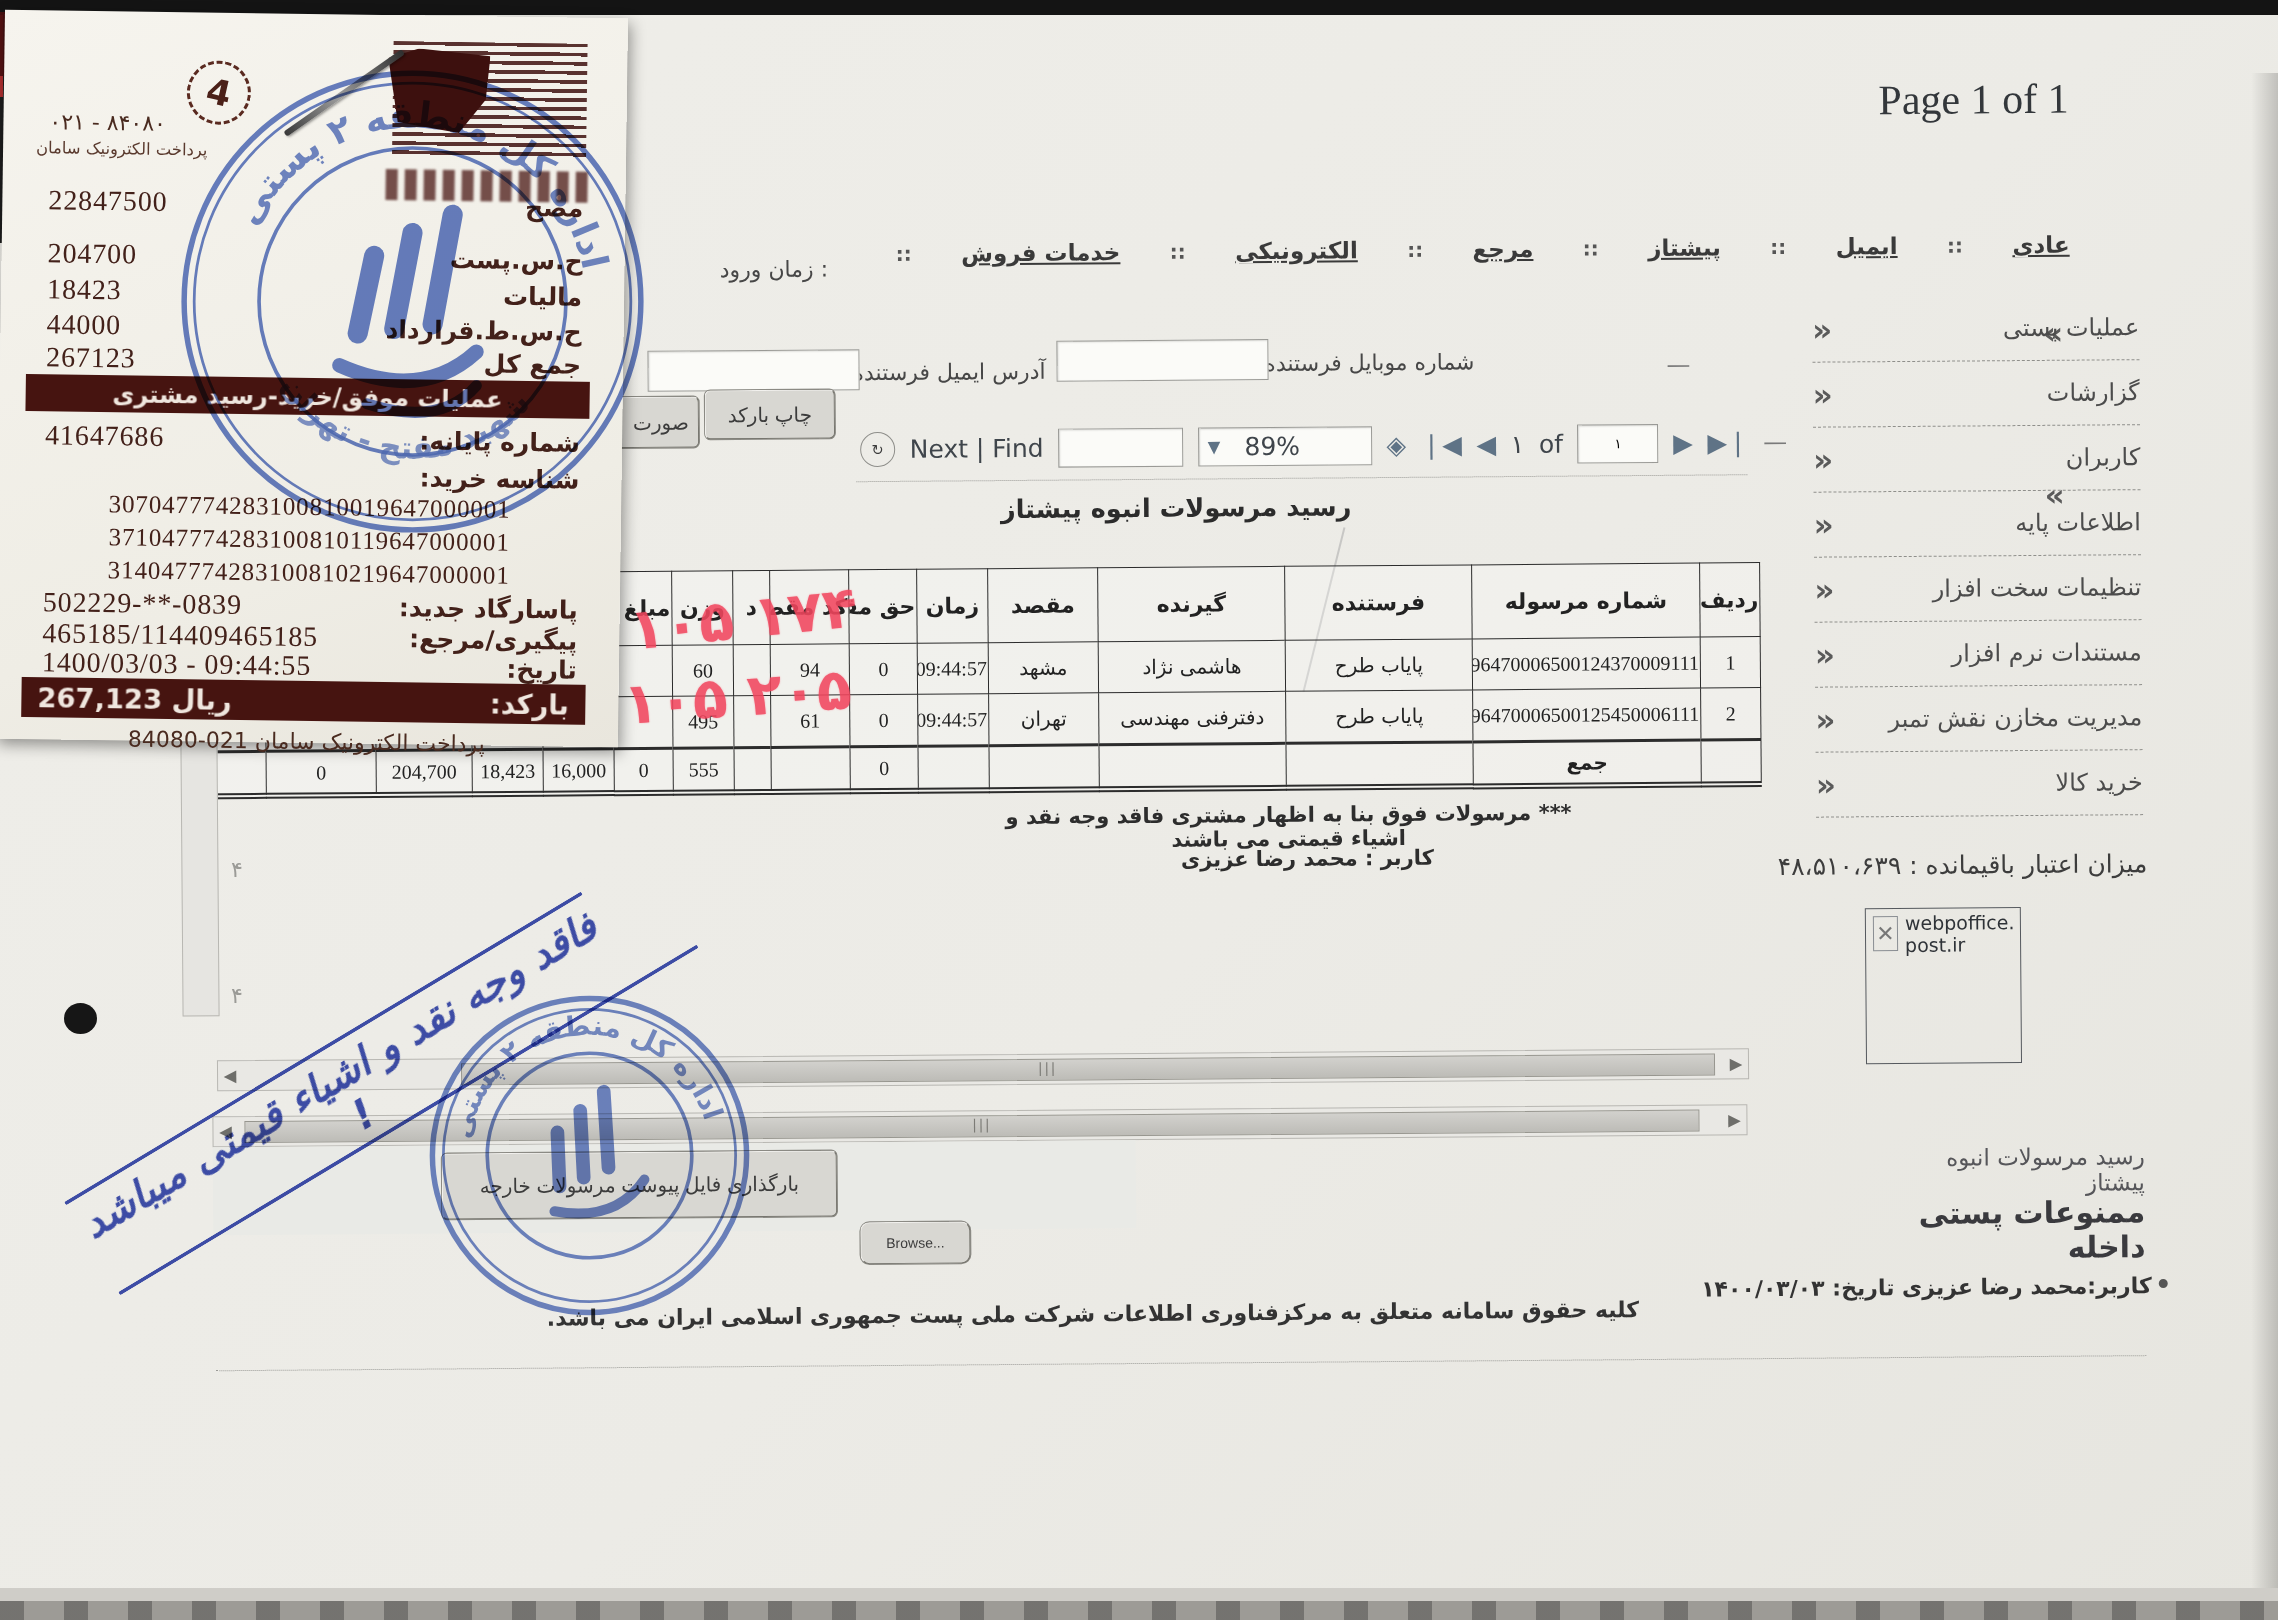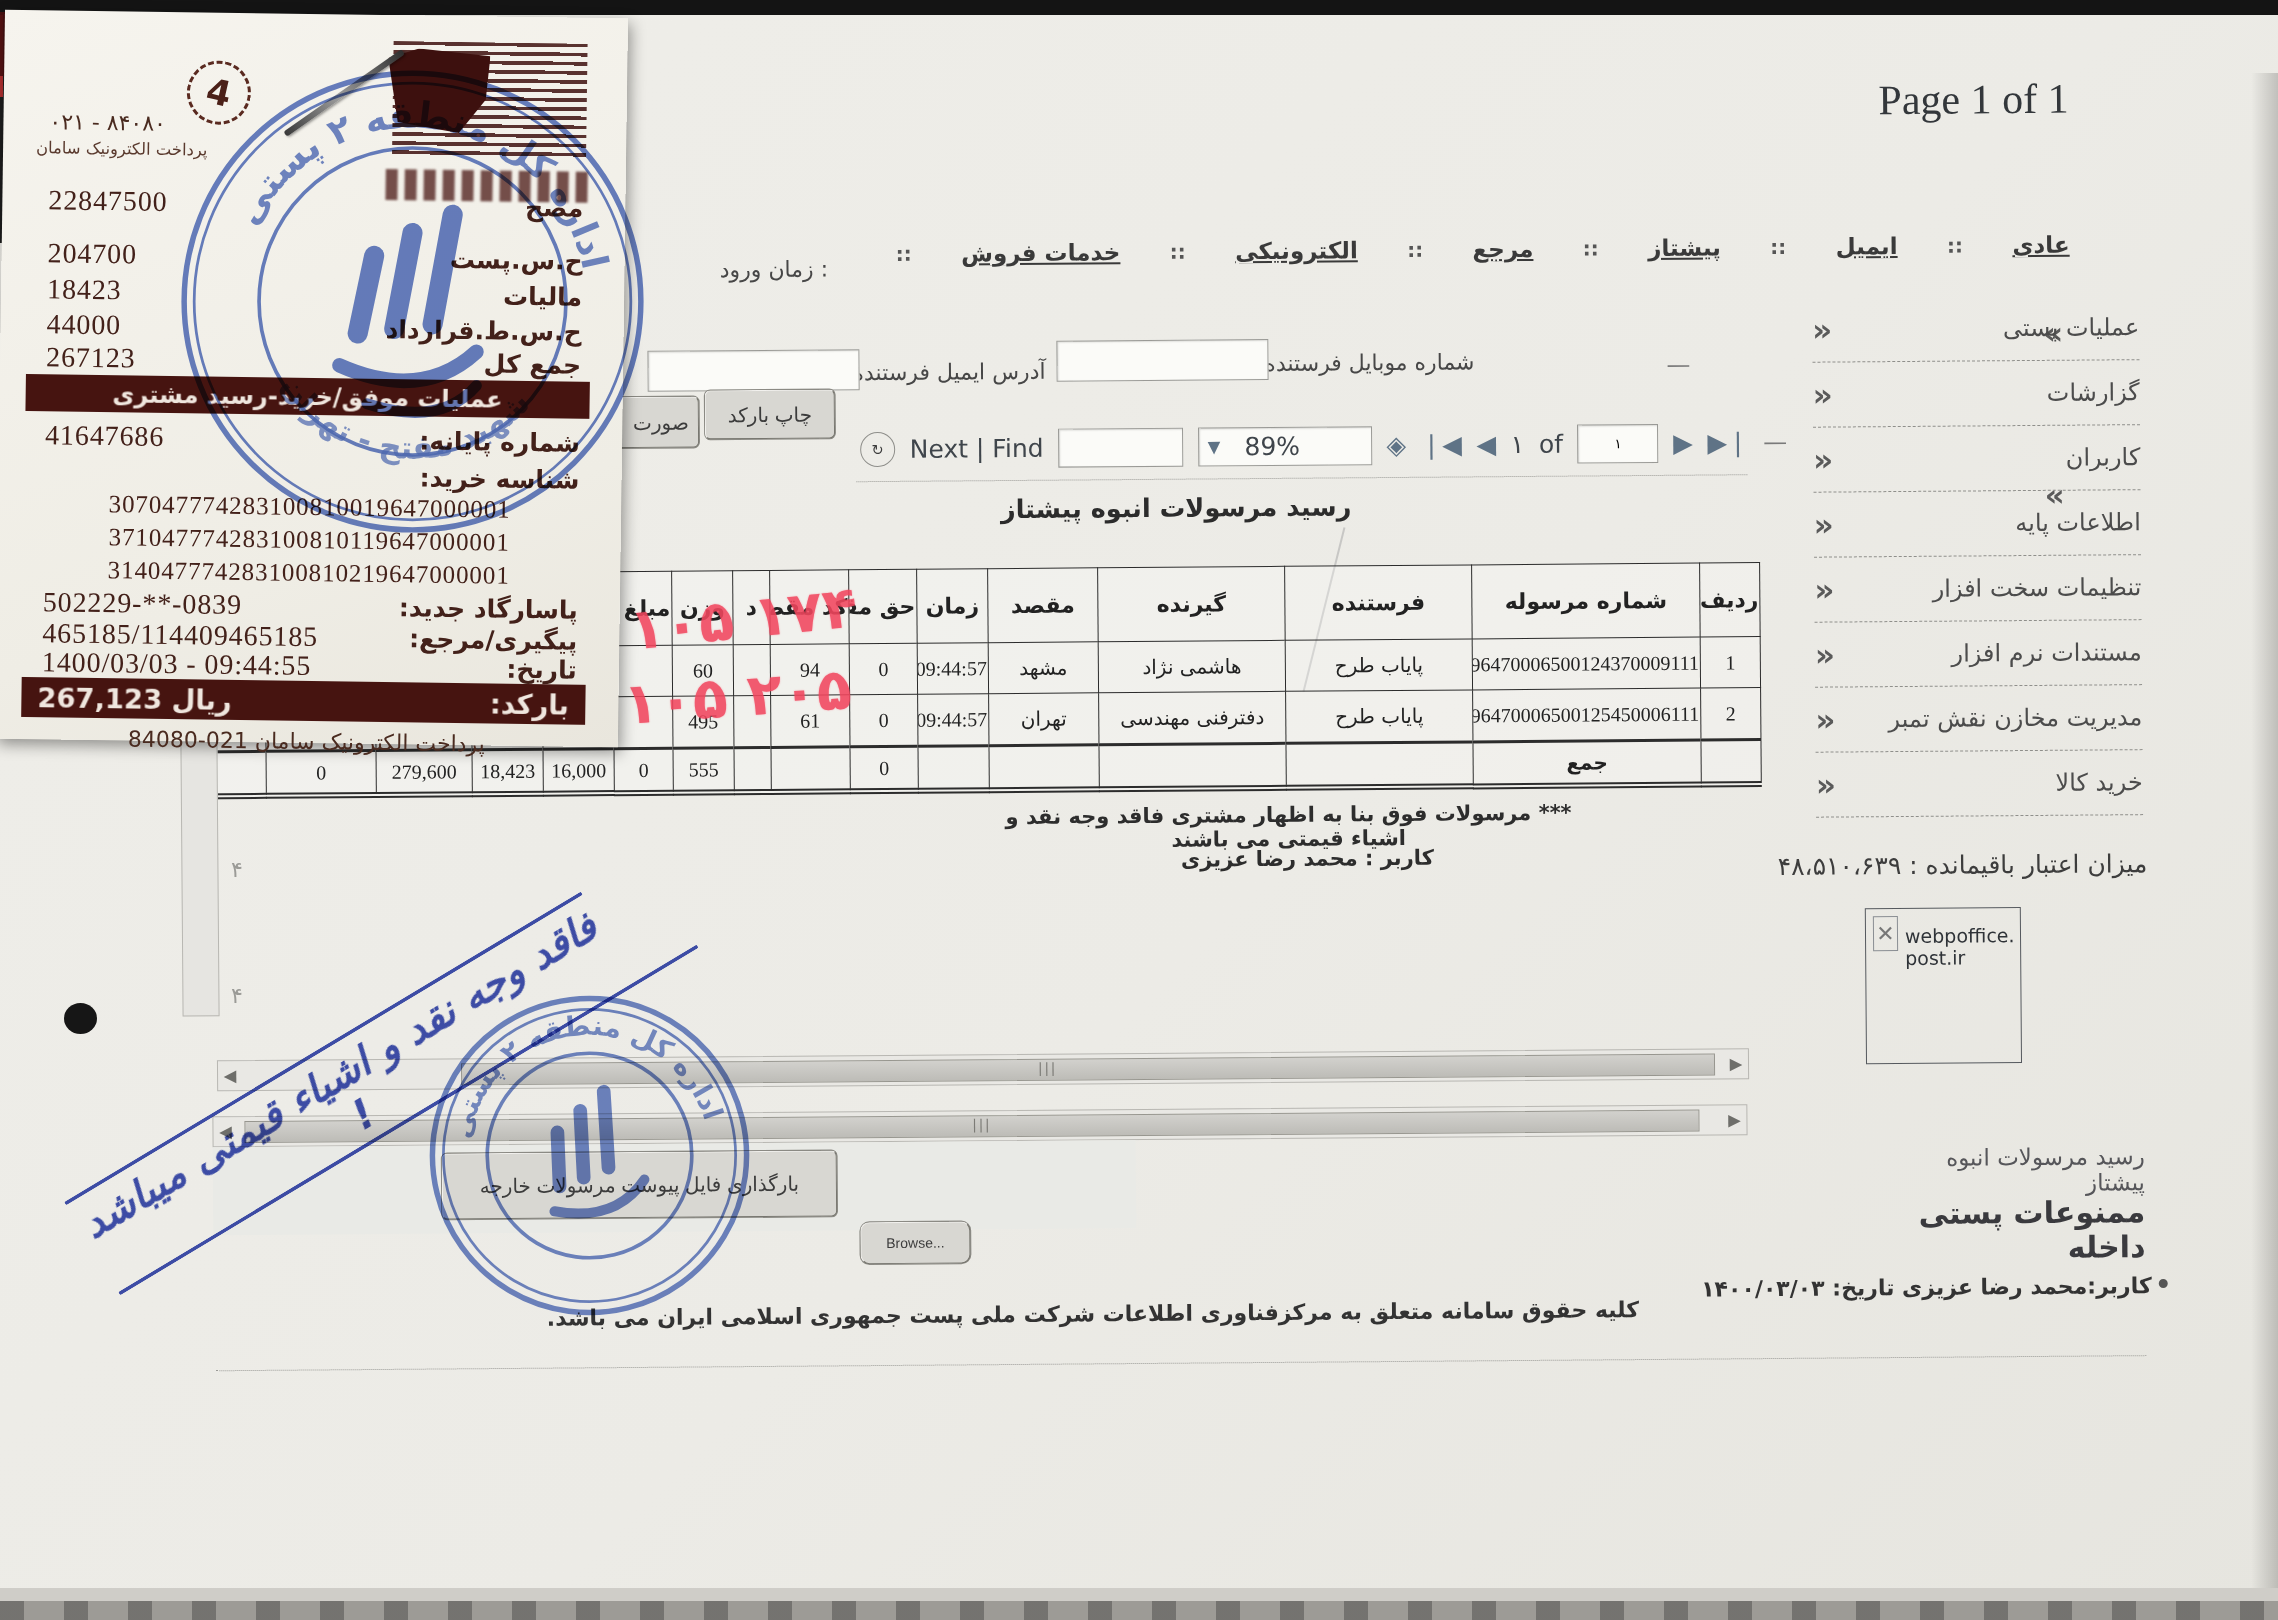--- a/index.html
+++ b/index.html
@@ -245,21 +245,21 @@
           <td></td>
           <td></td>
           <td></td>
           <td class="num">0</td>
           <td></td>
           <td></td>
           <td class="num">555</td>
           <td class="num">0</td>
           <td class="num">16,000</td>
           <td class="num">18,423</td>
-          <td class="num">279,600</td>
+          <td class="num">204,700</td>
           <td class="num">0</td>
           <td></td>
         </tr>
       </tbody>
         </table>
     </div>
 
     <div class="abs note" style="left:1005px;top:804px;width:567px;">*** مرسولات فوق بنا به اظهار مشتری فاقد وجه نقد و اشیاء قیمتی می باشند</div>
     <div class="abs note" style="left:1179px;top:848px;width:256px;">کاربر : محمد رضا عزیزی</div>
 
@@ -296,21 +296,21 @@
         <span class="side-label">خرید کالا</span>
           <span class="chev">«</span>
         </div>
     </div>
 
     <div class="abs credit" style="left:1745px;top:857px;width:402px;">میزان اعتبار باقیمانده : ۴۸،۵۱۰،۶۳۹</div>
 
     <div class="abs imgbox" style="left:1864px;top:914px;width:154px;height:154px;">
       <div style="display:flex;align-items:flex-start;">
         <span class="ic">✕</span>
-        <span class="cap" style="margin-top:17px;">webpoffice.post.ir</span>
+        <span class="cap" style="margin-top:4px;">webpoffice.post.ir</span>
       </div>
     </div>
 
     <div class="abs vsb" style="left:181px;top:678px;width:35px;height:329px;">
       <div class="vthumb">☰</div>
     </div>
 
     <div class="abs hsb" style="left:215px;top:1053px;width:1530px;height:29px;">
       <span class="arr">◀</span>
       <div class="thumb" style="margin-left:219px;width:1252px;">

